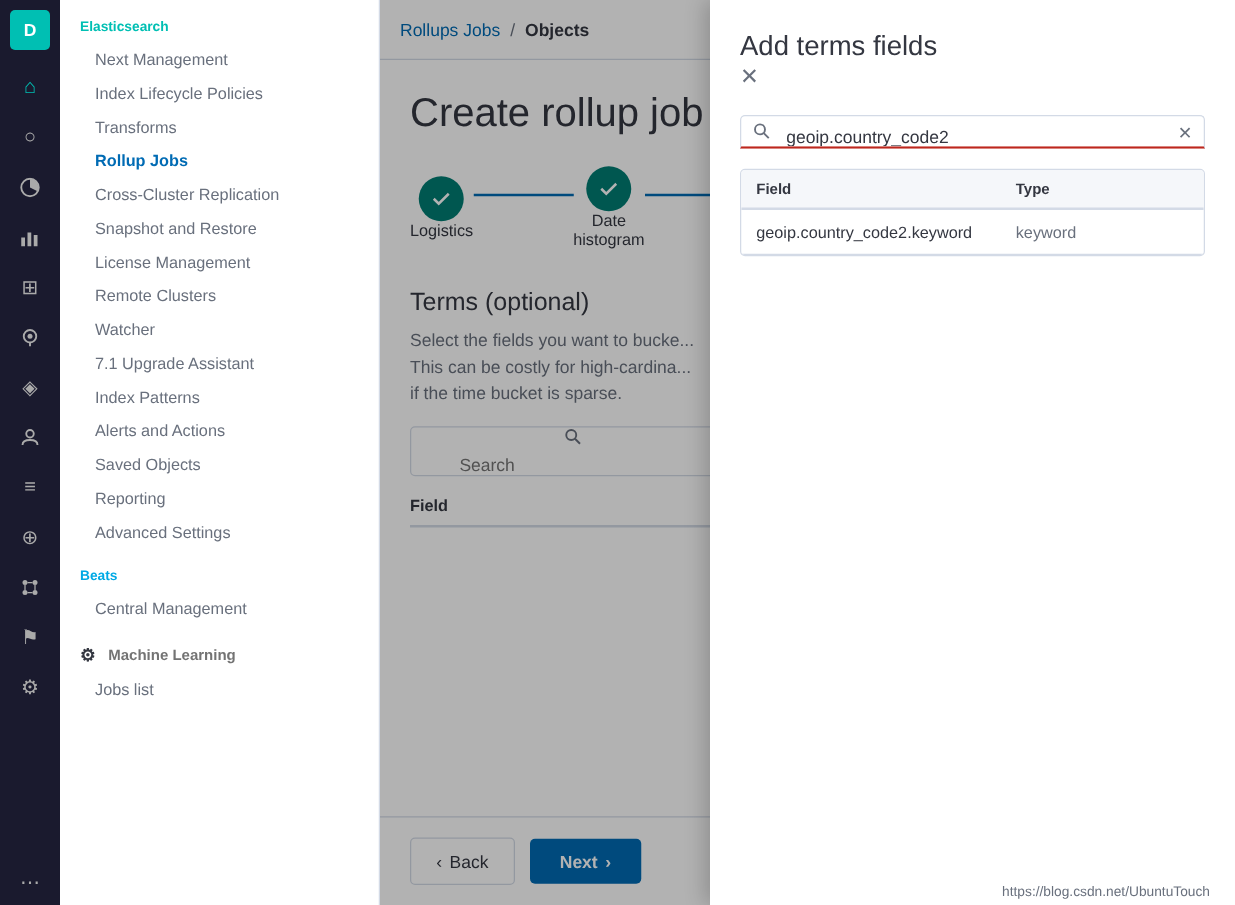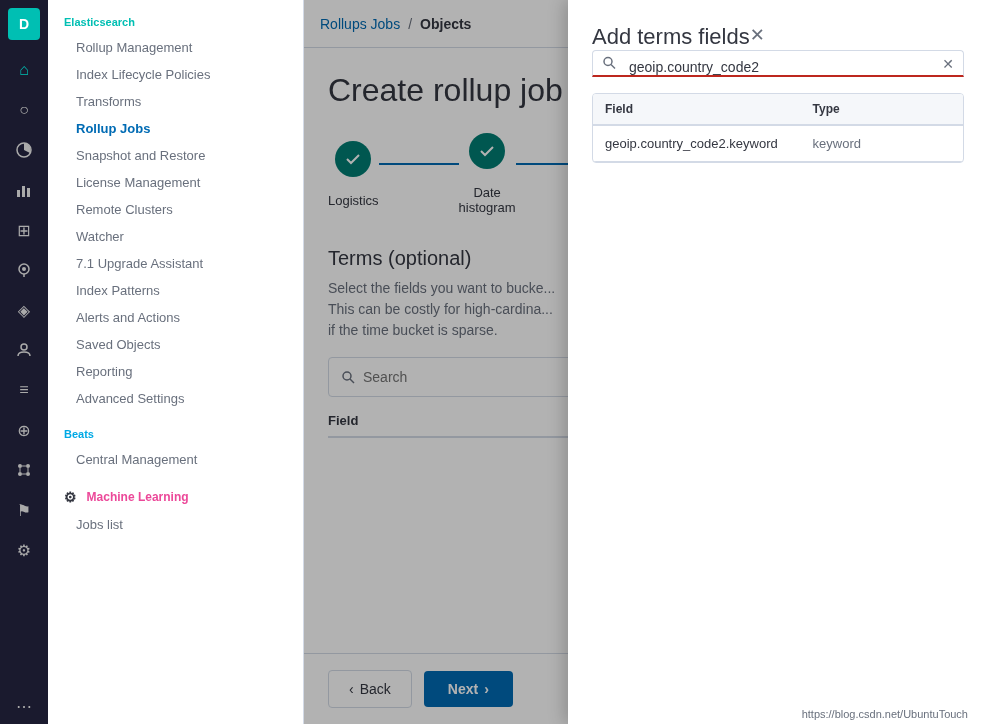--- a/index.html
+++ b/index.html
@@ -101,21 +101,21 @@
     
     .steps-bar {
       display: flex;
       align-items: center;
       margin-bottom: 32px;
     }
     .step-item {
       display: flex;
       flex-direction: column;
       align-items: center;
-      gap: 16px;
+      gap: 0;
       position: relative;
     }
     .step-circle {
       width: 36px; height: 36px; border-radius: 50%;
       background: #006BB4; color: white;
       display: flex; align-items: center; justify-content: center;
       font-size: 16px;
     }
     .step-circle.completed { background: #017D73; }
     .step-label { font-size: 13px; color: #343741; text-align: center; }
@@ -136,24 +136,25 @@
       color: #69707d;
       margin-bottom: 16px;
       line-height: 1.5;
     }
 
     .search-bar {
       display: flex;
       align-items: center;
       border: 1px solid #d3dae6;
       border-radius: 4px;
-      padding: 11px 12px;
+      padding: 0 12px;
       gap: 8px;
       margin-bottom: 0;
       width: 260px;
+      flex-direction: column;
     }
     .search-bar input {
       border: none; outline: none; font-size: 14px; flex: 1; color: #343741;
       background: transparent;
     }
 
     .table-header {
       display: flex;
       border-bottom: 2px solid #d3dae6;
       padding: 8px 0;
@@ -208,20 +209,22 @@
       height: 100%;
       box-shadow: -4px 0 16px rgba(0,0,0,0.2);
       display: flex;
       flex-direction: column;
       padding: 24px;
     }
     .modal-header {
       display: flex;
       justify-content: flex-start;
       align-items: flex-start;
+      margin-bottom: 20px;
+      flex-direction: column;
     }
     .modal-title {
       font-size: 22px;
       font-weight: 400;
       color: #343741;
     }
     .modal-close {
       cursor: pointer; color: #69707d; font-size: 18px; background: none; border: none;
     }
 
@@ -347,44 +350,45 @@
   <div class="rail-icon">⚑</div>
   <div class="rail-icon">⚙</div>
   <div class="rail-icon" style="margin-top:auto">⋯</div>
 </div>
 
 <div class="sidebar">
 
   <div class="sidebar-section-header">
     <span class="elastic-logo">Elasticsearch</span>
   </div>
-  <div class="sidebar-item">Rollup Management</div>
+  <div class="sidebar-item">Next Management</div>
   <div class="sidebar-item">Index Lifecycle Policies</div>
   <div class="sidebar-item">Transforms</div>
   <div class="sidebar-item active">Rollup Jobs</div>
+  <div class="sidebar-item">Cross-Cluster Replication</div>
   <div class="sidebar-item">Snapshot and Restore</div>
   <div class="sidebar-item">License Management</div>
   <div class="sidebar-item">Remote Clusters</div>
   <div class="sidebar-item">Watcher</div>
   <div class="sidebar-item">7.1 Upgrade Assistant</div>
 
   <div class="sidebar-item">Index Patterns</div>
   <div class="sidebar-item">Alerts and Actions</div>
   <div class="sidebar-item">Saved Objects</div>
   <div class="sidebar-item">Reporting</div>
   <div class="sidebar-item">Advanced Settings</div>
 
   <div class="sidebar-section-header">
     <span class="beats-logo">Beats</span>
   </div>
   <div class="sidebar-item">Central Management</div>
 
   <div class="sidebar-section-header">
     <span style="font-size:14px; margin-right:4px;">⚙</span>
-    <span style="font-weight:700; color:#ec4899;">Machine Learning</span>
+    <span style="font-weight:700; color:#737373;">Machine Learning</span>
   </div>
   <div class="sidebar-item">Jobs list</div>
 </div>
 
 <div class="main-area">
 
   <div class="top-bar">
     <div class="breadcrumb">
       <span style="color:#006BB4; cursor:pointer;">Rollups Jobs</span>
       <span class="breadcrumb-sep">/</span>

